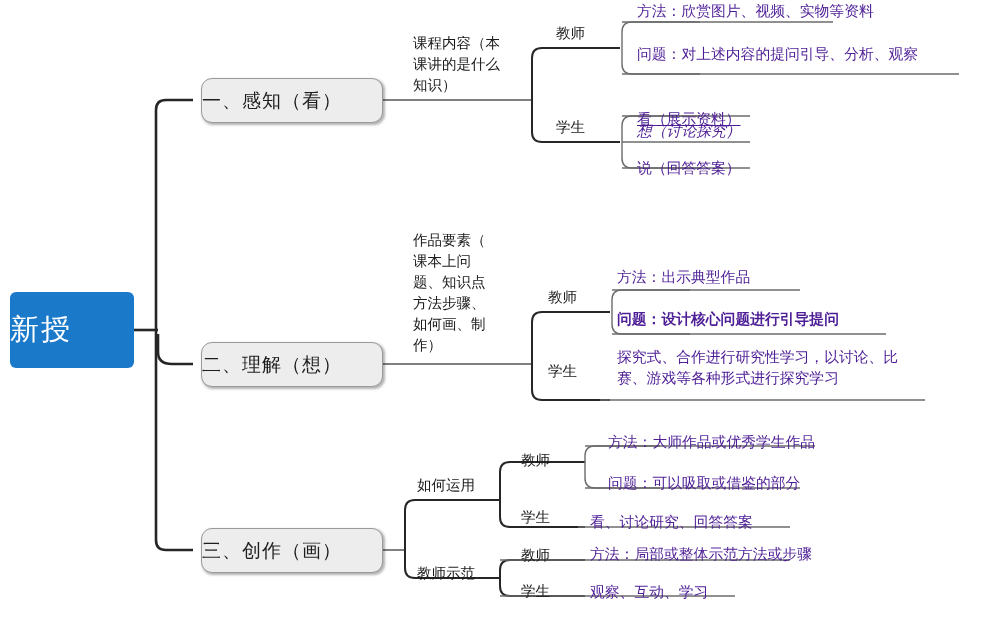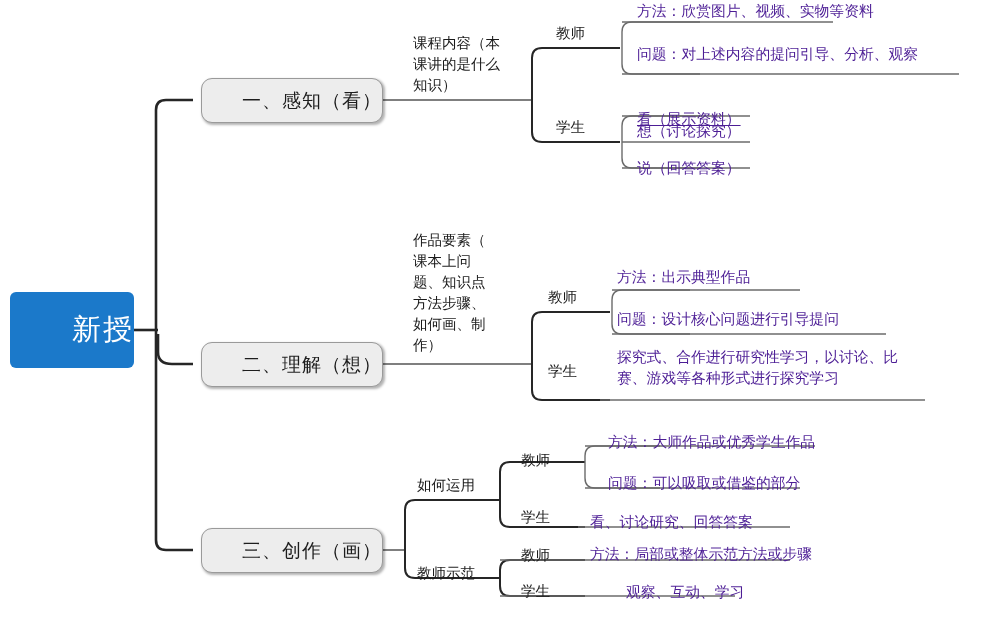--- a/index.html
+++ b/index.html
@@ -28,21 +28,21 @@
     top: 0;
     width: 986px;
     height: 618px;
     pointer-events: none;
   }
   .node {
     position: absolute;
     box-sizing: border-box;
     display: flex;
     align-items: center;
-    justify-content: flex-end;
+    justify-content: flex-start;
     text-align: center;
   }
   .node-root {
     background: #1b79ca;
     border-radius: 6px;
     color: #ffffff;
     font-size: 29px;
     letter-spacing: 2px;
   }
   .node-main {
@@ -143,38 +143,38 @@
 课讲的是什么
 知识）</div>
 
   <div class="label" style="left:556px; top:23px; width:60px;">教师</div>
   <div class="label" style="left:556px; top:117px; width:60px;">学生</div>
 
   <div class="leaf" style="left:637px; top:0px; width:330px;">方法：欣赏图片、视频、实物等资料</div>
   <div class="leaf" style="left:637px; top:43px; width:330px;">问题：对上述内容的提问引导、分析、观察</div>
 
   <div class="leaf" style="left:637px; top:108px; width:220px;text-decoration:underline;">看（展示资料）</div>
-  <div class="leaf" style="left:637px; top:120px; width:220px;">想（讨论探究）</div>
+  <div class="leaf" style="left:637px; top:120px; width:220px;font-style:italic;">想（讨论探究）</div>
   <div class="leaf" style="left:637px; top:157px; width:220px;">说（回答答案）</div>
 
   <div class="node node-main" style="left:201px; top:342px; width:182px; height:45px;">
     <span>二、理解（想）</span>
   </div>
   <div class="label" style="left:413px; top:230px; width:115px;">作品要素（
 课本上问
 题、知识点
 方法步骤、
 如何画、制
 作）</div>
 
   <div class="label" style="left:548px; top:287px; width:60px;">教师</div>
   <div class="label" style="left:548px; top:361px; width:60px;">学生</div>
 
   <div class="leaf" style="left:617px; top:266px; width:300px;">方法：出示典型作品</div>
-  <div class="leaf" style="left:617px; top:308px; width:300px;">问题：设计核心问题进行引导提问</div>
+  <div class="leaf" style="left:617px; top:308px; width:300px;font-weight:bold;">问题：设计核心问题进行引导提问</div>
 
   <div class="leaf" style="left:617px; top:346px; width:310px;">探究式、合作进行研究性学习，以讨论、比
 赛、游戏等各种形式进行探究学习</div>
 
   <div class="node node-main" style="left:201px; top:528px; width:182px; height:45px;">
     <span>三、创作（画）</span>
   </div>
 
   <div class="label" style="left:417px; top:475px; width:90px;">如何运用</div>
 
@@ -185,15 +185,15 @@
 
   <div class="leaf" style="left:608px; top:431px; width:300px;">方法：大师作品或优秀学生作品</div>
   <div class="leaf" style="left:608px; top:472px; width:300px;">问题：可以吸取或借鉴的部分</div>
 
   <div class="leaf" style="left:590px; top:511px; width:300px;">看、讨论研究、回答答案</div>
 
   <div class="label" style="left:521px; top:545px; width:60px;">教师</div>
   <div class="label" style="left:521px; top:581px; width:60px;">学生</div>
 
   <div class="leaf" style="left:590px; top:545px; width:300px;font-family:Liberation Mono, monospace;">方法：局部或整体示范方法或步骤</div>
-  <div class="leaf" style="left:590px; top:581px; width:300px;margin-left:36px;">观察、互动、学习</div>
+  <div class="leaf" style="left:590px; top:581px; width:300px;">观察、互动、学习</div>
 
 </div>
 
 </body></html>

